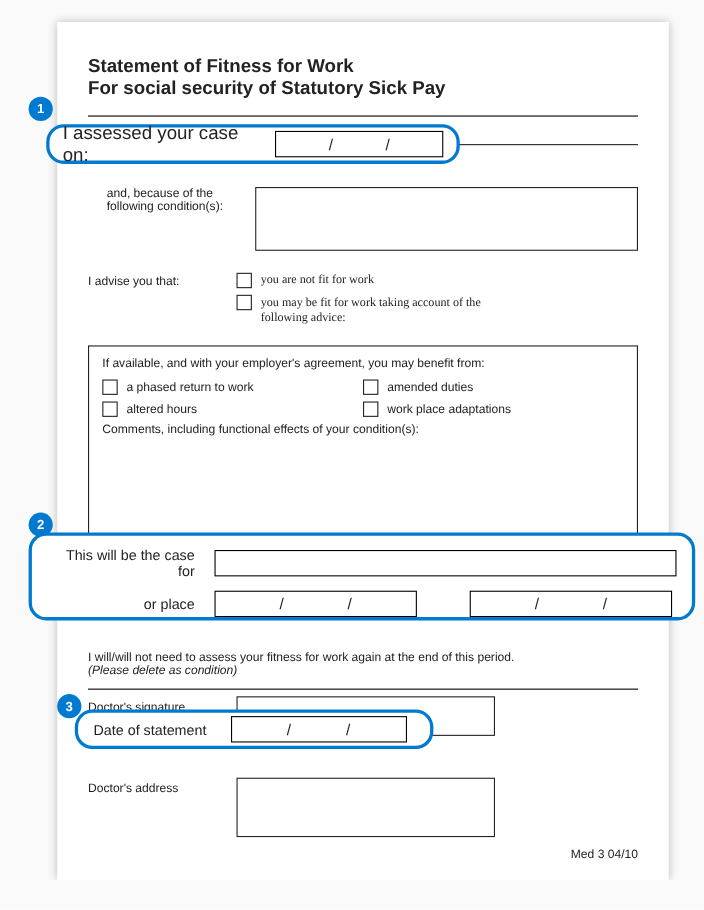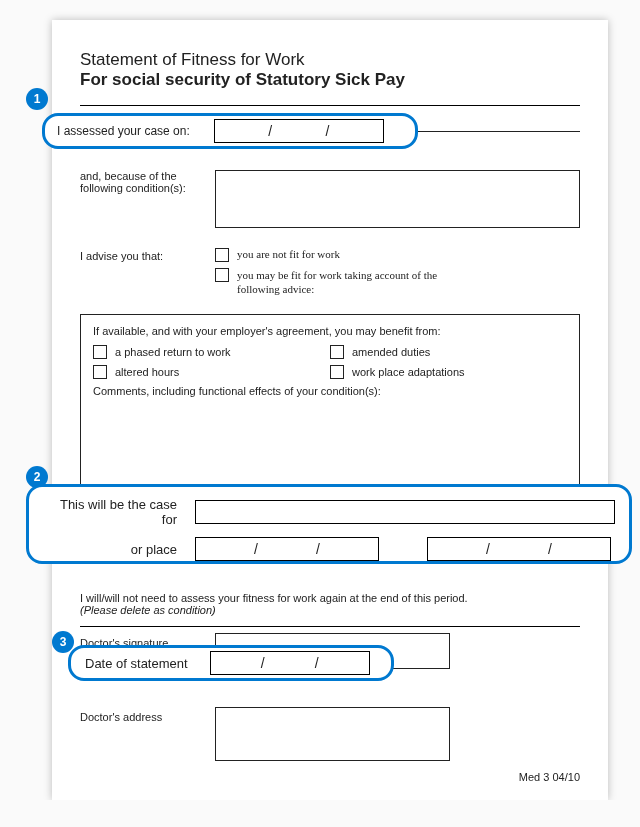--- a/index.html
+++ b/index.html
@@ -15,21 +15,21 @@
   .page {
     position: relative;
     width: 556px;
     height: 780px;
     margin: 20px 0 0 52px;
     background: #fff;
     box-shadow: 0 0 8px rgba(0,0,0,0.25);
     padding: 30px 28px 22px 28px;
   }
   .title-block { margin-bottom: 14px; }
-  .title-block .t1 { font-size: 17px; font-weight: normal; line-height: 1.2; }
+  .title-block .t1 { font-size: 17px; font-weight: bold; line-height: 1.2; }
   .title-block .t2 { font-size: 17px; font-weight: bold; line-height: 1.2; }
   .hr { border-top: 1px solid #000; margin: 3px 0 8px 0; }
   .row { display: flex; align-items: flex-start; margin-bottom: 8px; }
   .label-col { width: 135px; font-size: 11px; padding-top: 4px; }
   .field-col { flex: 1; font-family: Liberation Serif, serif; }
   .underline-field {
     border-bottom: 1px solid #222;
     padding: 2px 3px 3px 3px;
     font-size: 11px;
     min-height: 18px;
@@ -103,21 +103,21 @@
   <div class="row">
     <div class="label-col">Patient's name</div>
     <div class="field-col">
       <div class="underline-field">Mr, Mrs, Miss, Ms</div>
     </div>
   </div>
 
   <div style="height:30px"></div>
 
   <div class="row">
-    <div class="label-col" style="padding-top:0;">and, because of the following condition(s):</div>
+    <div class="label-col" style="padding-top:0;margin-left:17px;">and, because of the following condition(s):</div>
     <div class="field-col">
       <div class="box-field" style="min-height:58px;"></div>
     </div>
   </div>
 
   <div style="height:10px"></div>
 
   <div class="row">
     <div class="label-col">I advise you that:</div>
     <div class="field-col" style="padding-top:2px;">
@@ -178,21 +178,21 @@
     <div class="field-col" style="display:flex;">
       <div class="addr-box"></div>
     </div>
   </div>
 
   <div class="footer-code">Med 3 04/10</div>
 </div>
 
 <div class="badge" style="left:26px; top:88px;">1</div>
 <div class="callout" style="left:42px; top:113px; width:376px; height:36px; background:#fff; display:flex; align-items:center; padding:0 12px; pointer-events:auto;">
-  <span style="font-size:12px; margin-right:24px;text-align:right;">I assessed your case on:</span>
+  <span style="font-size:17px; margin-right:24px;">I assessed your case on:</span>
   <div class="date-field-in-callout">
     <span>/</span>
     <span>/</span>
   </div>
 </div>
 
 <div class="badge" style="left:26px; top:466px;">2</div>
 <div class="callout" style="left:26px; top:484px; width:606px; height:80px; background:#fff; padding:10px 14px; pointer-events:auto;">
   <div class="case-row">
     <div class="case-label">This will be the case for</div>

